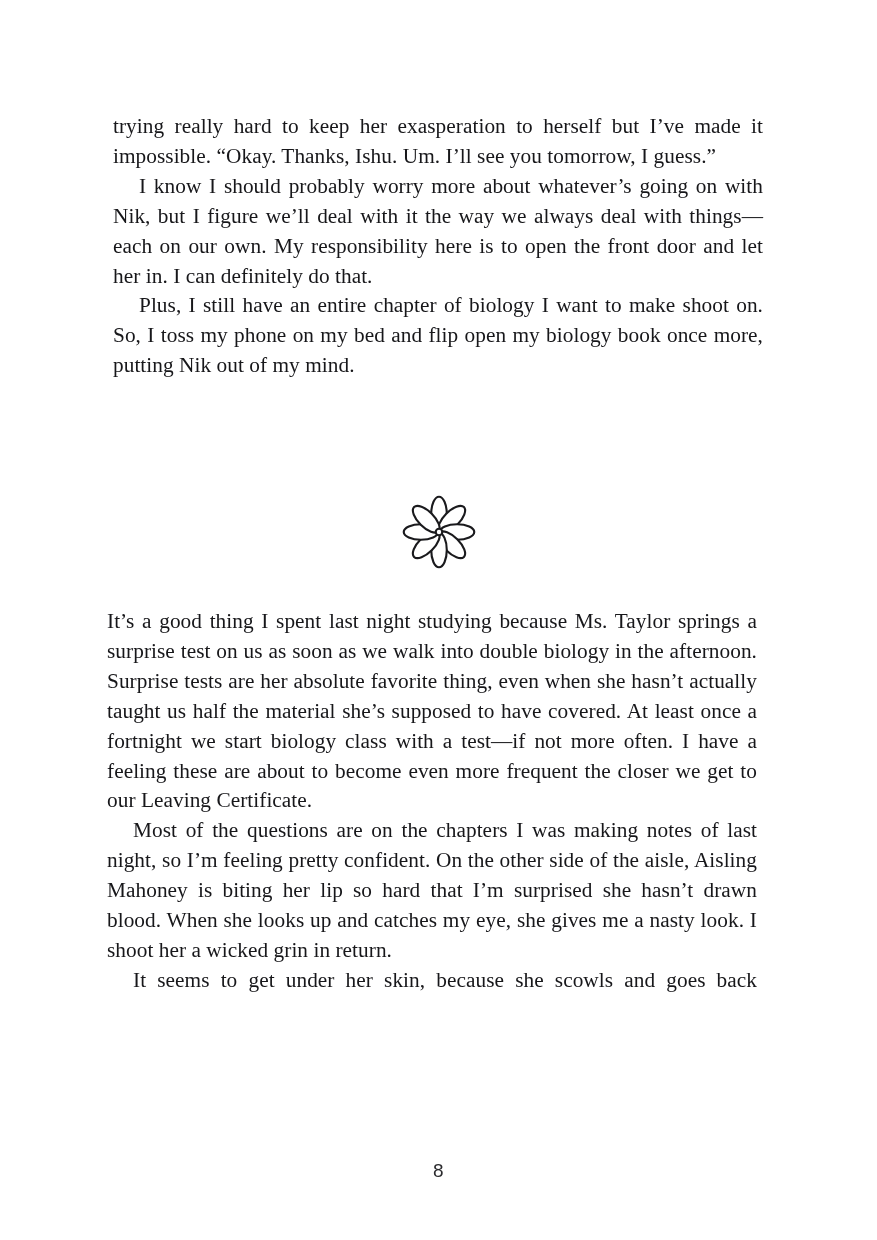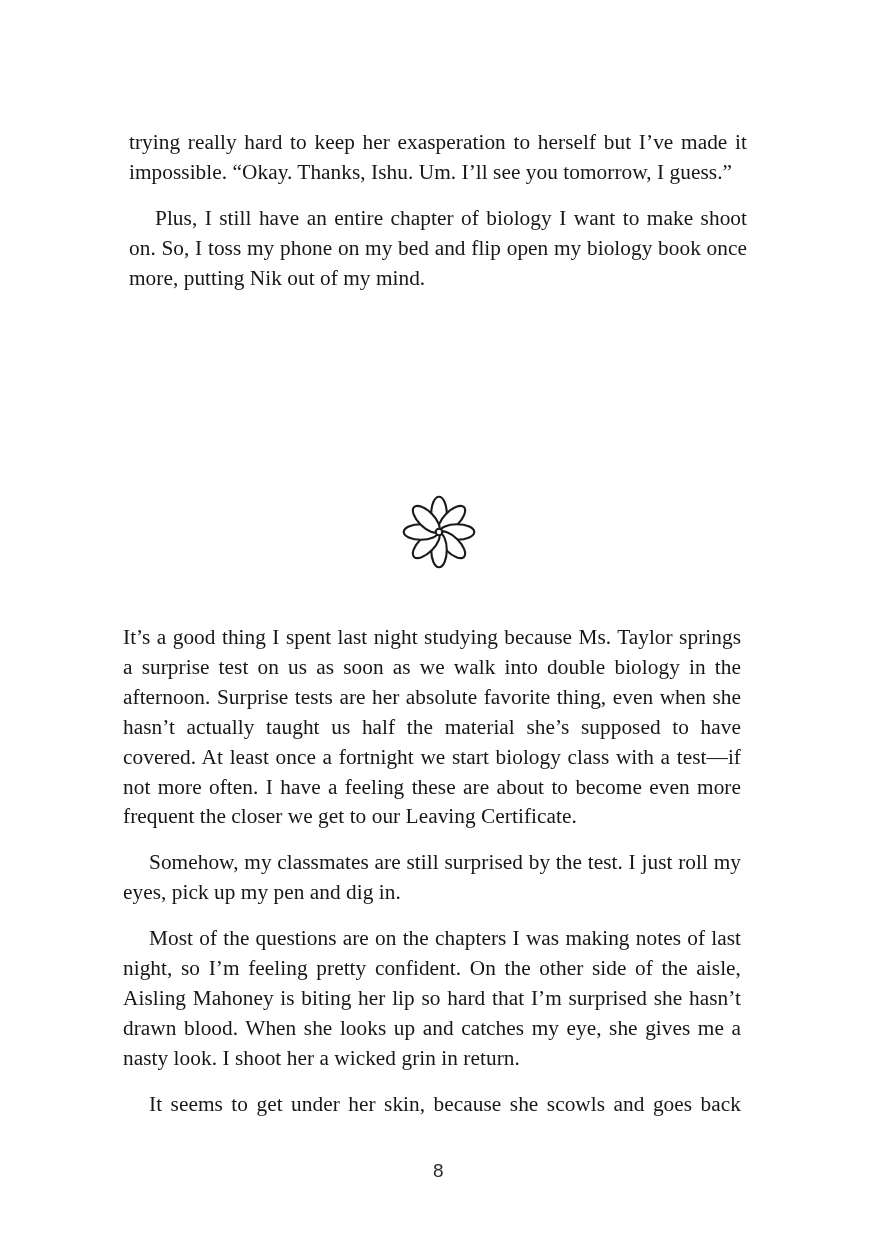--- a/index.html
+++ b/index.html
@@ -23,21 +23,21 @@
   }
 
   .text-block {
     position: absolute;
     left: 113px;
     top: 112px;
     width: 650px;
   }
 
   .para {
-    margin: 16px;
+    margin: 0;
     padding: 0;
     font-size: 21.3px;
     line-height: 29.9px;
     color: #17171a;
     text-align: justify;
     text-justify: inter-word;
     text-indent: 26px;
     -webkit-font-smoothing: antialiased;
     letter-spacing: 0.05px;
   }
@@ -93,20 +93,21 @@
     letter-spacing: 0.2px;
   }
 </style>
 </head>
 <body>
 
 <div class="page">
 
   <div class="text-block">
     <p class="para continued">trying really hard to keep her exasperation to herself but I’ve made it impossible. “Okay. Thanks, Ishu. Um. I’ll see you tomorrow, I guess.”</p>
+    <p class="para">I know I should probably worry more about whatever’s going on with Nik, but I figure we’ll deal with it the way we always deal with things—each on our own. My responsibility here is to open the front door and let her in. I can definitely do that.</p>
     <p class="para">Plus, I still have an entire chapter of biology I want to make shoot on. So, I toss my phone on my bed and flip open my biology book once more, putting Nik out of my mind.</p>
   </div>
 
   <div class="ornament">
     <svg viewBox="0 0 100 100" xmlns="http://www.w3.org/2000/svg" aria-hidden="true">
       <g fill="#ffffff" stroke="#1a1a1d" stroke-width="2.6">
         <ellipse cx="50" cy="28" rx="9.5" ry="21" transform="rotate(0 50 50)"></ellipse>
         <ellipse cx="50" cy="28" rx="9.5" ry="21" transform="rotate(45 50 50)"></ellipse>
         <ellipse cx="50" cy="28" rx="9.5" ry="21" transform="rotate(90 50 50)"></ellipse>
         <ellipse cx="50" cy="28" rx="9.5" ry="21" transform="rotate(135 50 50)"></ellipse>
@@ -114,20 +115,19 @@
         <ellipse cx="50" cy="28" rx="9.5" ry="21" transform="rotate(225 50 50)"></ellipse>
         <ellipse cx="50" cy="28" rx="9.5" ry="21" transform="rotate(270 50 50)"></ellipse>
         <ellipse cx="50" cy="28" rx="9.5" ry="21" transform="rotate(315 50 50)"></ellipse>
         <circle cx="50" cy="50" r="4" fill="#ffffff"></circle>
       </g>
     </svg>
   </div>
 
   <div class="section-two">
     <p class="para no-indent">It’s a good thing I spent last night studying because Ms. Taylor springs a surprise test on us as soon as we walk into double biology in the afternoon. Surprise tests are her absolute favorite thing, even when she hasn’t actually taught us half the material she’s supposed to have covered. At least once a fortnight we start biology class with a test—if not more often. I have a feeling these are about to become even more frequent the closer we get to our Leaving Certificate.</p>
-    <p class="para">Somehow, my classmates are still surprised by the test. I just roll my eyes, pick up my pen and dig in.</p>
     <p class="para">Most of the questions are on the chapters I was making notes of last night, so I’m feeling pretty confident. On the other side of the aisle, Aisling Mahoney is biting her lip so hard that I’m surprised she hasn’t drawn blood. When she looks up and catches my eye, she gives me a nasty look. I shoot her a wicked grin in return.</p>
     <p class="para force-justify">It seems to get under her skin, because she scowls and goes back</p>
   </div>
 
   <div class="folio">8</div>
 
 </div>
 
 </body></html>

